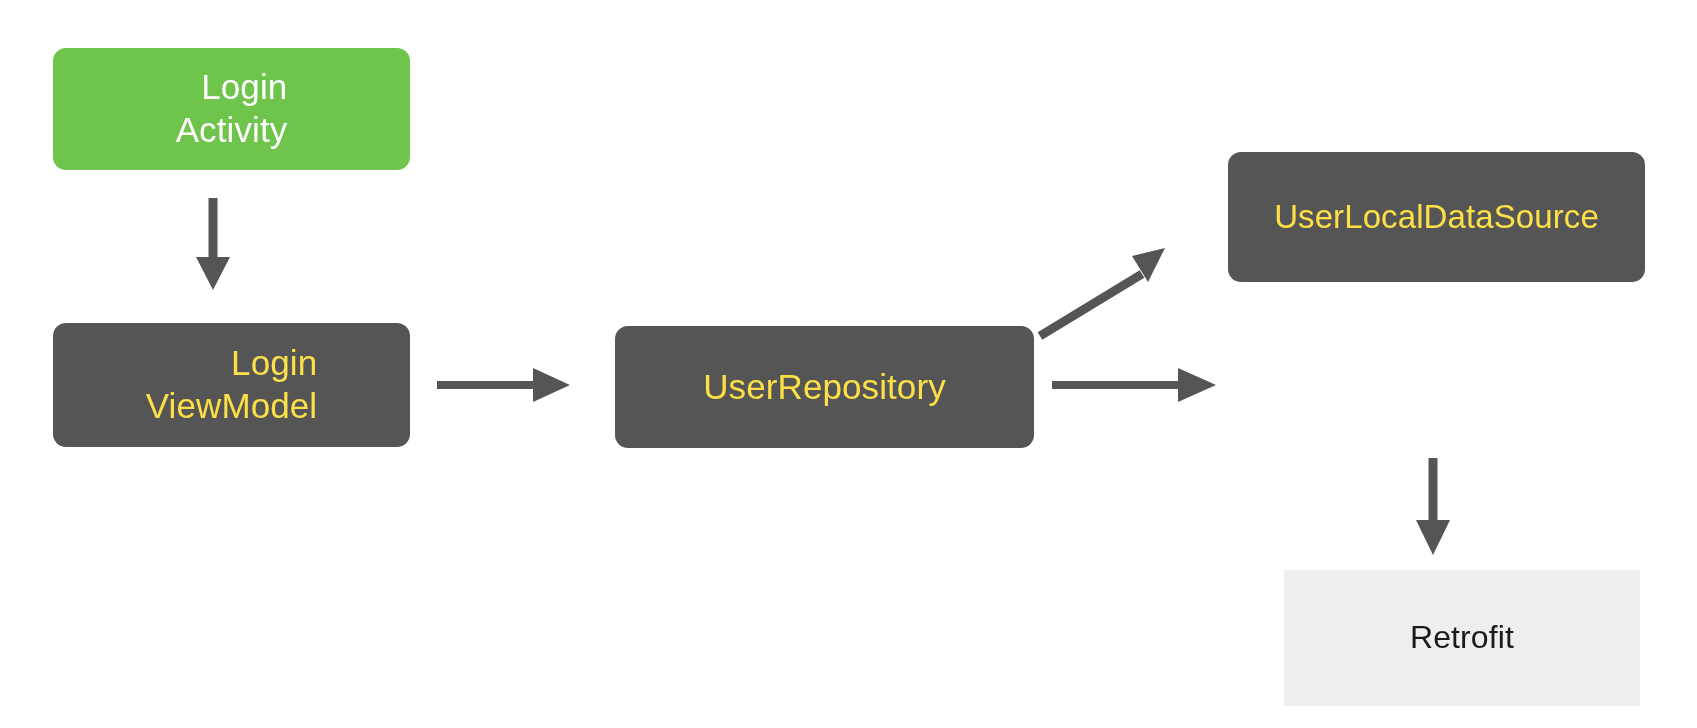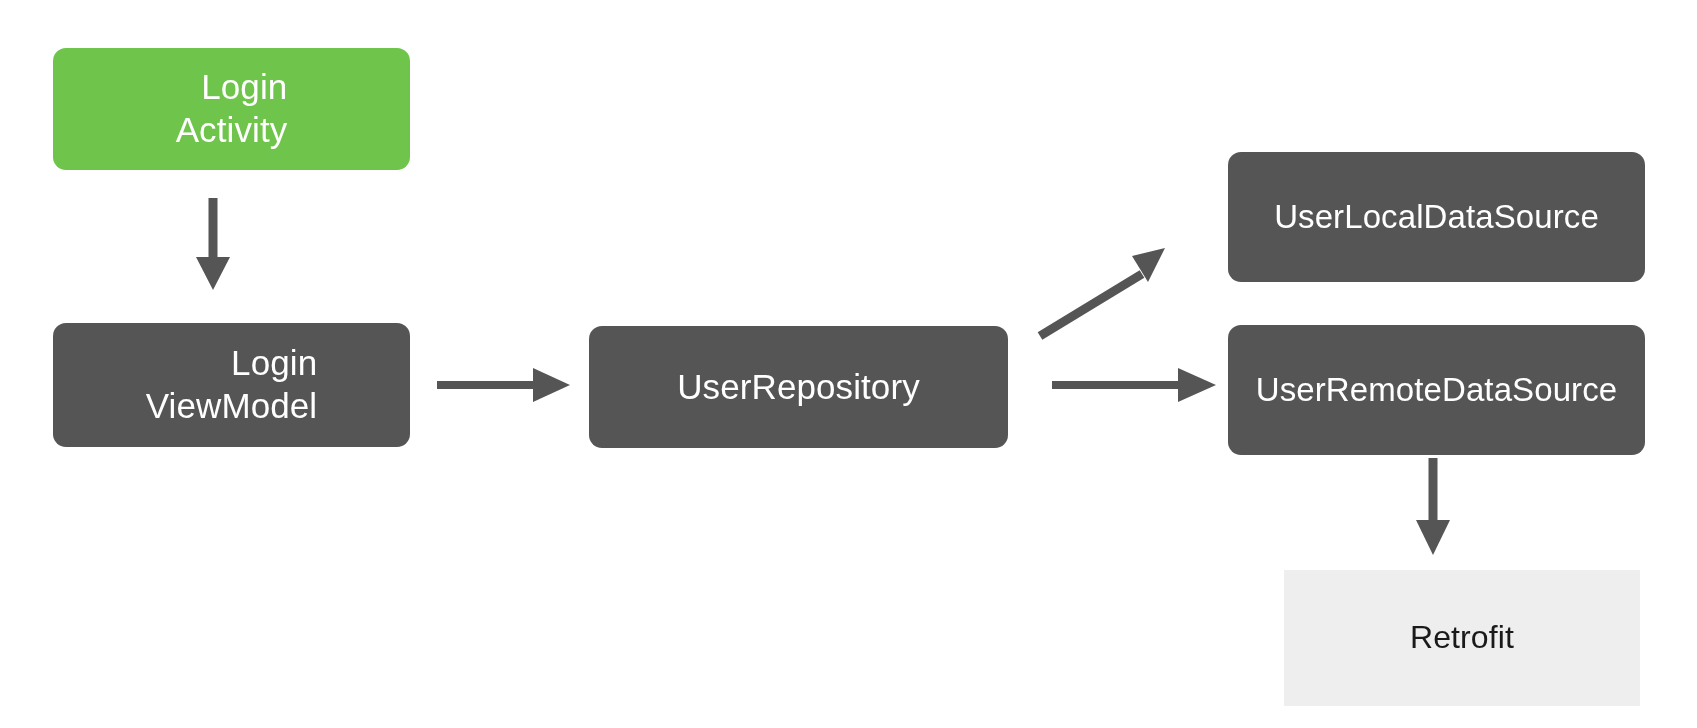--- a/index.html
+++ b/index.html
@@ -26,38 +26,38 @@
     align-items: center;
     justify-content: center;
     text-align: right;
     box-sizing: border-box;
     line-height: 1.22;
     white-space: pre-line;
     letter-spacing: 0.1px;
   }
   .node-dark {
     background: #555555;
-    color: #ffffff;
+    color: #fde047;
     border-radius: 13px;
   }
   .node-green {
     background: #6FC44B;
     color: #ffffff;
     border-radius: 13px;
   }
   .node-light {
     background: #EEEEEE;
     color: #1a1a1a;
     border-radius: 0px;
   }
 
   
   #node-login-activity      { left: 53px;   top: 48px;  width: 357px; height: 122px; font-size: 35px; }
   #node-login-viewmodel     { left: 53px;   top: 323px; width: 357px; height: 124px; font-size: 35px; }
-  #node-user-repository     { left: 589px;  top: 326px; width: 419px; height: 122px; font-size: 35px; }
+  #node-user-repository     { left: 615px;  top: 326px; width: 419px; height: 122px; font-size: 35px; }
   #node-user-local-ds       { left: 1228px; top: 152px; width: 417px; height: 130px; font-size: 33px; }
   #node-user-remote-ds      { left: 1228px; top: 325px; width: 417px; height: 130px; font-size: 33px; }
   #node-retrofit            { left: 1284px; top: 570px; width: 356px; height: 136px; font-size: 32px; }
 
   
   .connector {
     position: absolute;
     overflow: visible;
   }
   .connector svg { display: block; overflow: visible; }
@@ -76,21 +76,20 @@
   <div class="node node-green" id="node-login-activity">Login
 Activity</div>
 
   <div class="node node-dark" id="node-login-viewmodel">Login
 ViewModel</div>
 
   <div class="node node-dark" id="node-user-repository">UserRepository</div>
 
   <div class="node node-dark" id="node-user-local-ds">UserLocalDataSource</div>
 
-  <div class="node node-dark" id="node-user-remote-ds">UserRemoteDataSource</div>
 
   <div class="node node-light" id="node-retrofit">Retrofit</div>
 
   <div class="connector" id="edge-activity-to-viewmodel">
     <svg width="70" height="110" viewBox="0 0 70 110">
       <line x1="33" y1="8" x2="33" y2="70" stroke="#555555" stroke-width="9"></line>
       <polygon points="16,67 50,67 33,100" fill="#555555"></polygon>
     </svg>
   </div>
 

